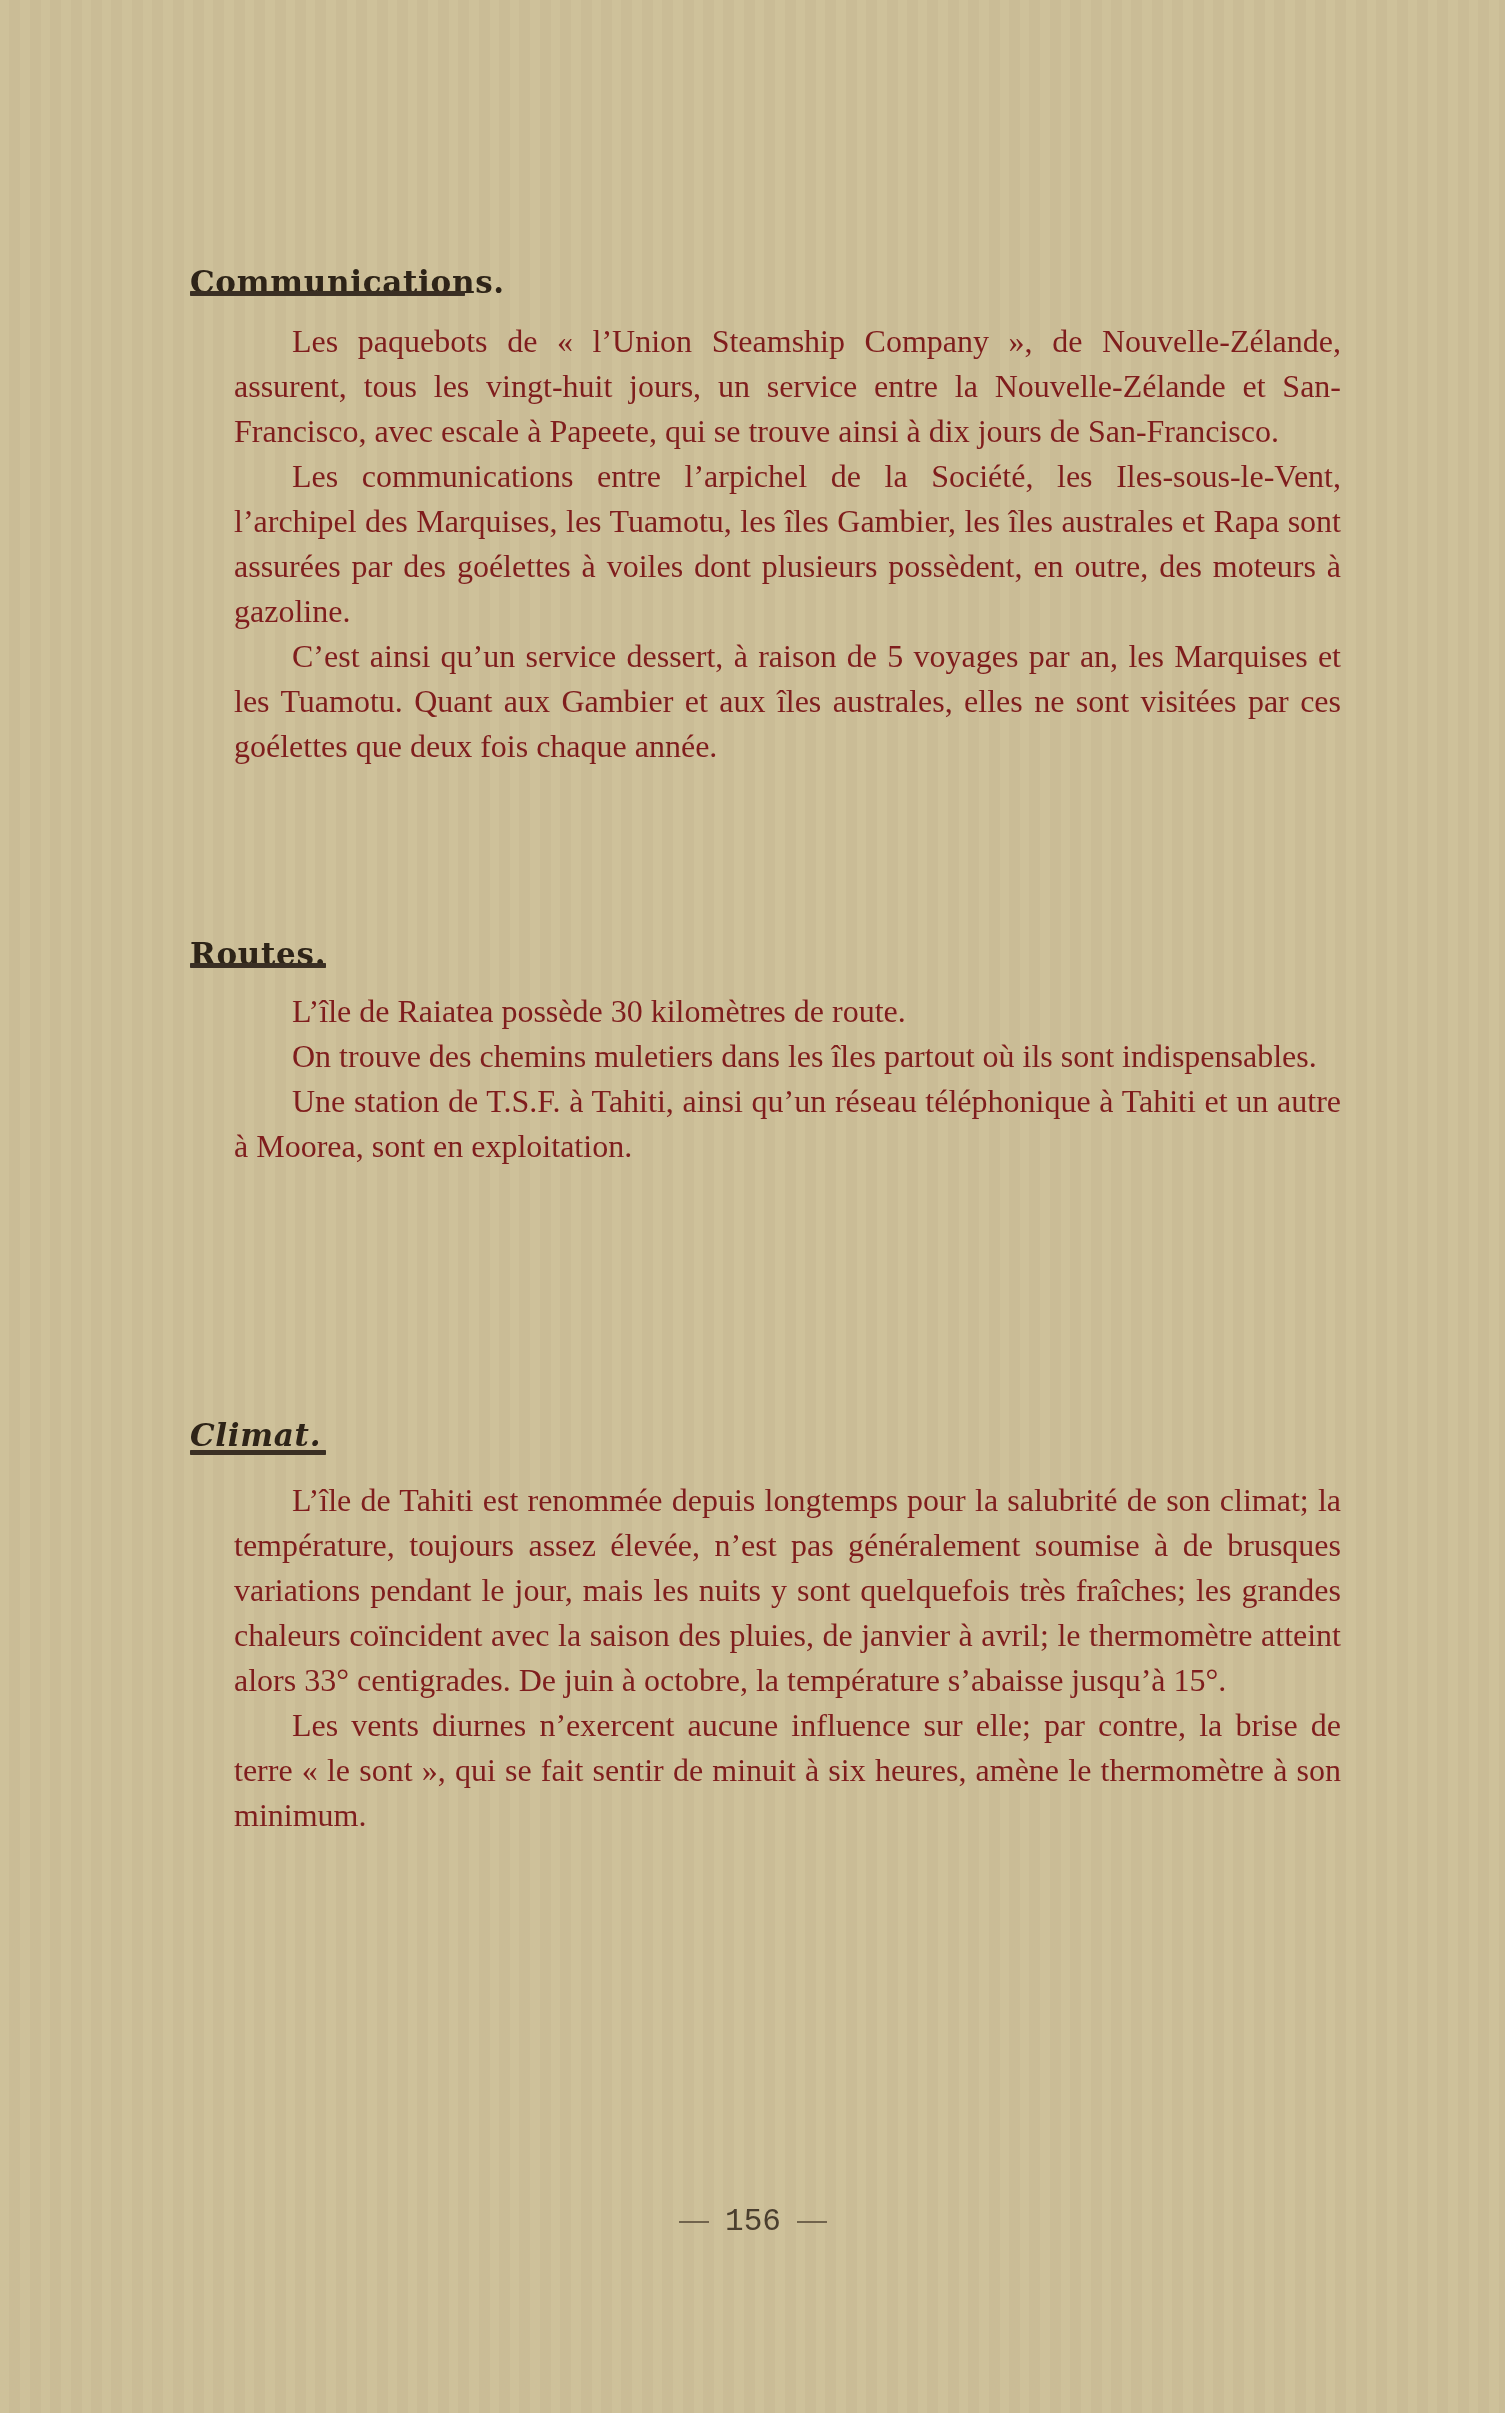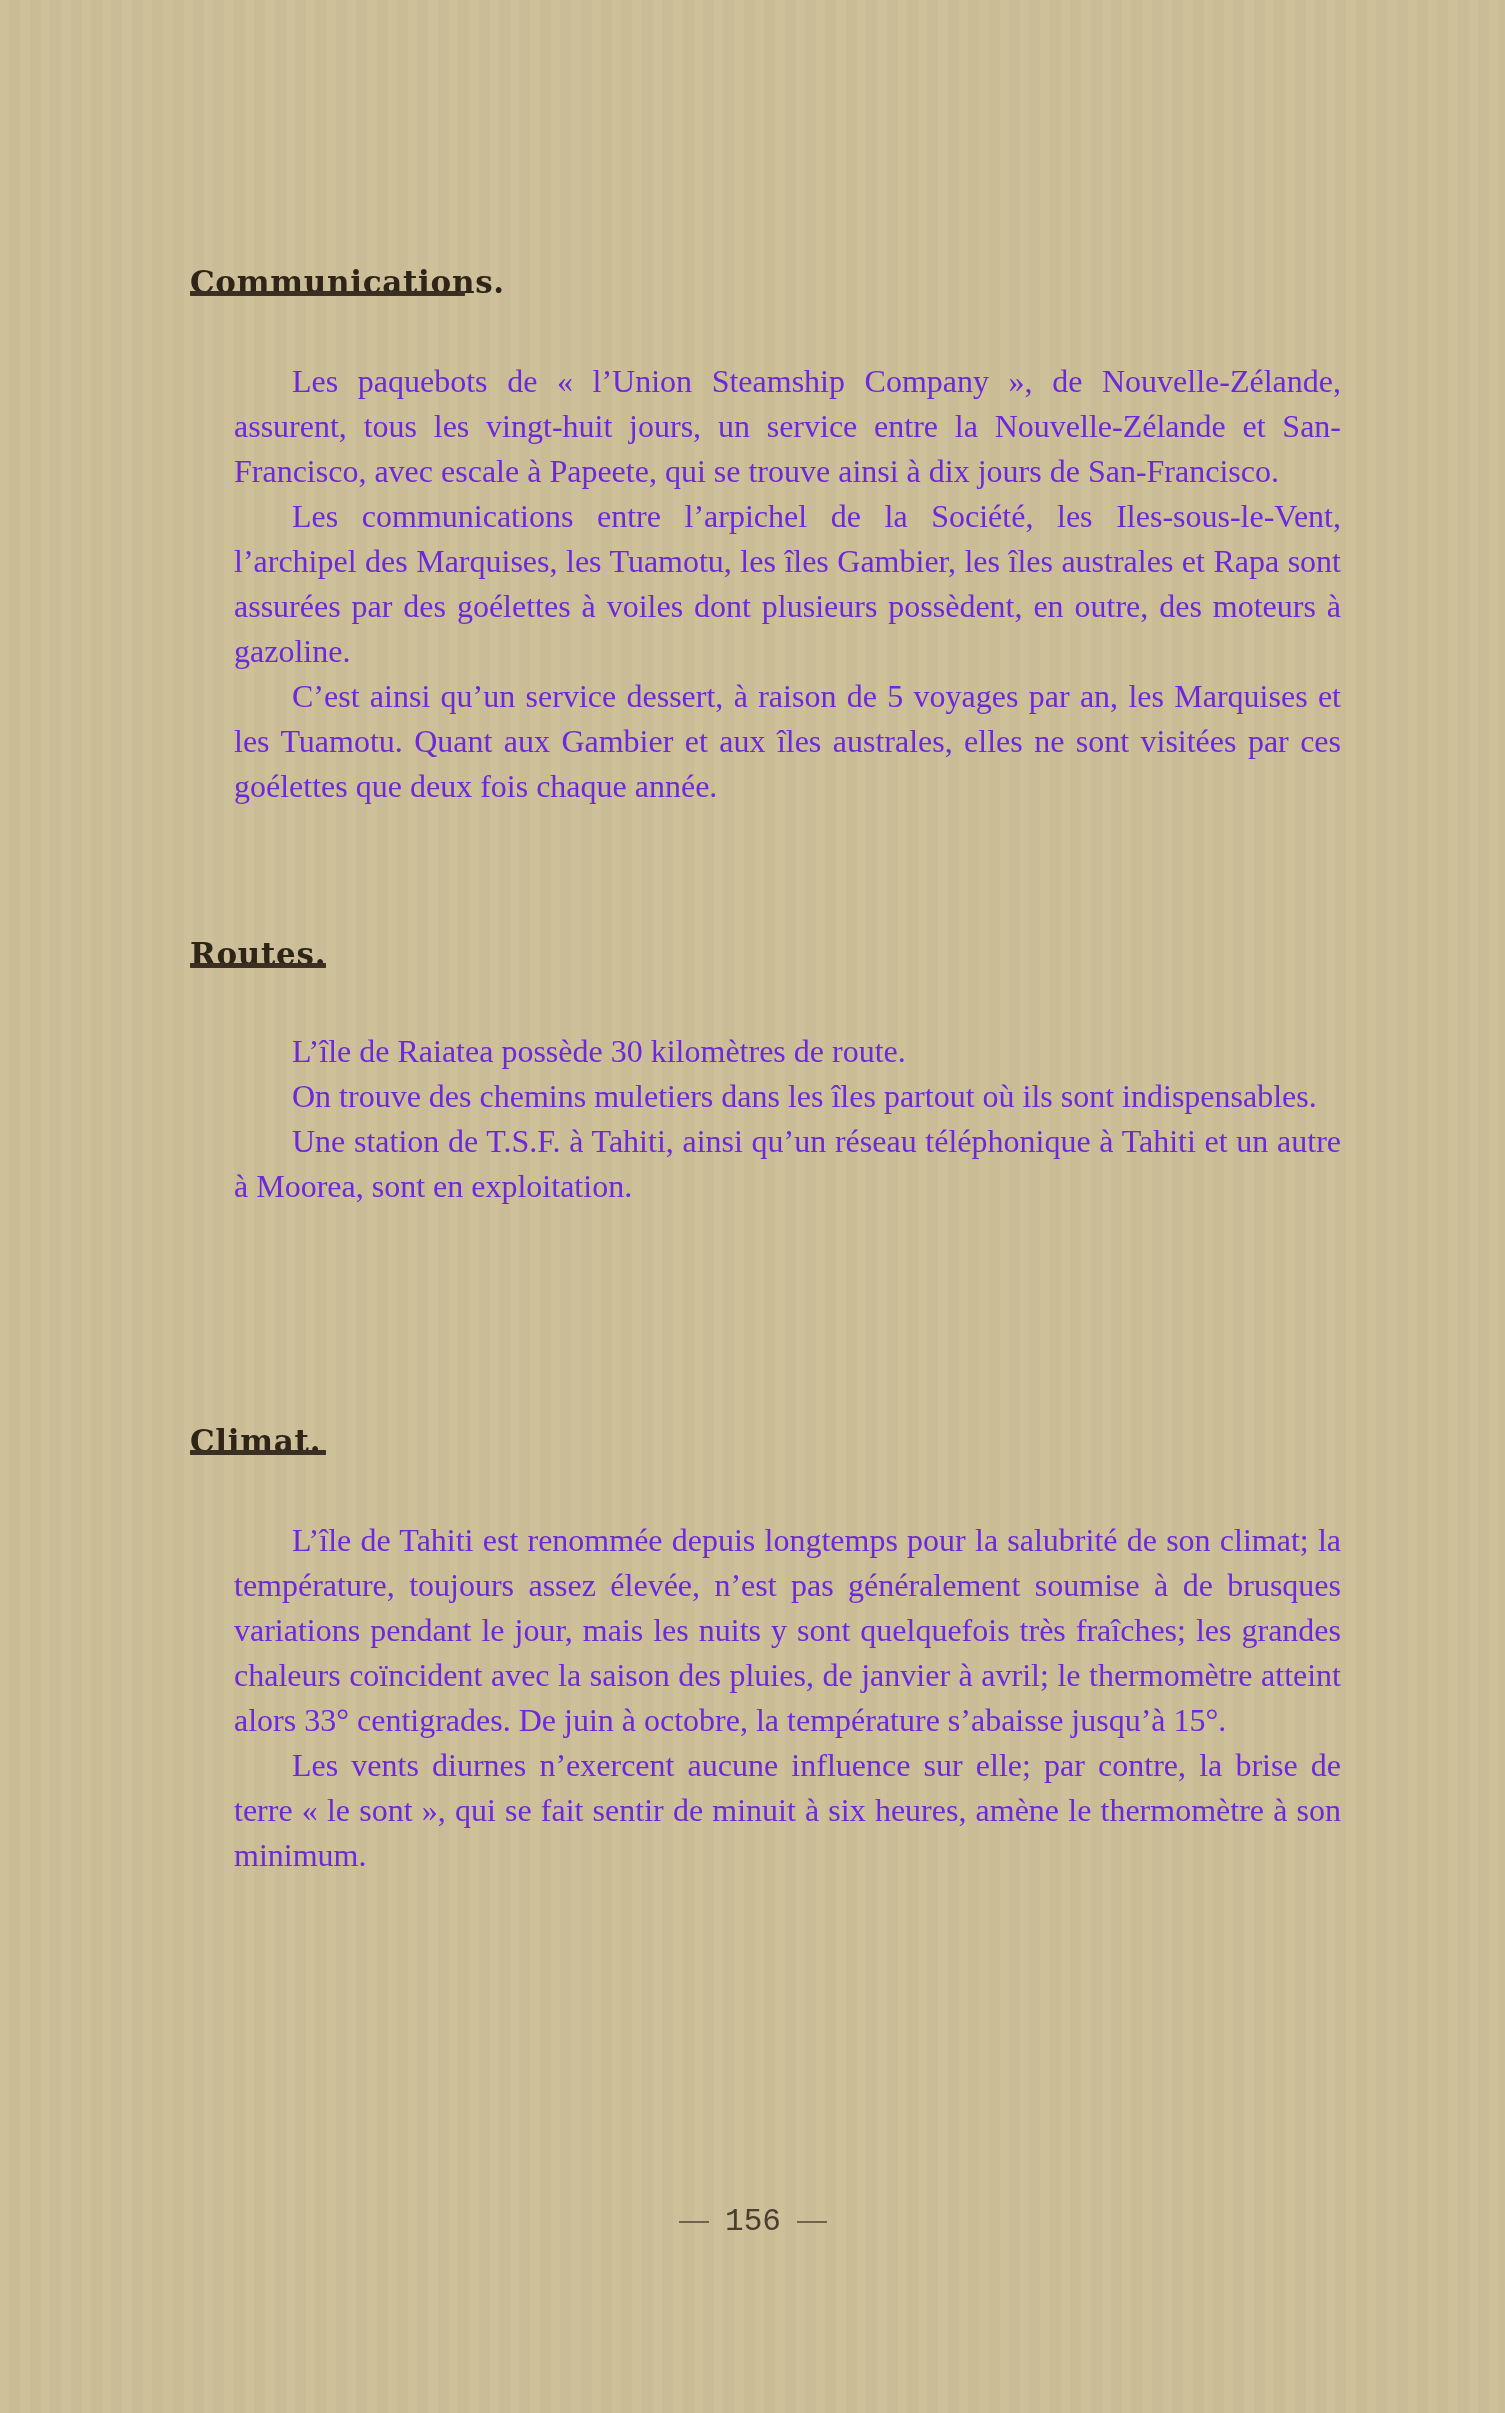--- a/index.html
+++ b/index.html
@@ -42,39 +42,38 @@
       border-radius: 0.7px;
     }
     .body-text {
       position: absolute;
       left: 0;
       width: 1107px;
       font-size: 32px;
       line-height: 45px;
       text-align: justify;
       text-align-last: left;
-      color: #6d28d9;
-      margin-top: 40px;
+      color: #7f1d1d;
     }
     .body-text p {
       margin: 0;
       text-indent: 58px;
     }
     #sec-communications { top: 231px; }
     #sec-communications .heading { top: 6.8px; }
     #sec-communications .rule { top: 60px; width: 275px; }
     #sec-communications .body-text { top: 88px; }
 
     #sec-routes { top: 899px; }
     #sec-routes .heading { top: 11px; }
     #sec-routes .rule { top: 64px; width: 136px; }
     #sec-routes .body-text { top: 90px; }
 
     #sec-climat { top: 1388px; }
-    #sec-climat .heading { top: 9px; }
+    #sec-climat .heading { top: 3px; font-style: italic; }
     #sec-climat .rule { top: 62px; width: 136px; }
     #sec-climat .body-text { top: 90px; }
 
     .folio {
       position: absolute;
       top: 2204px;
       left: 0;
       width: 1506px;
       text-align: center;
       font-family: Liberation Mono, monospace;

